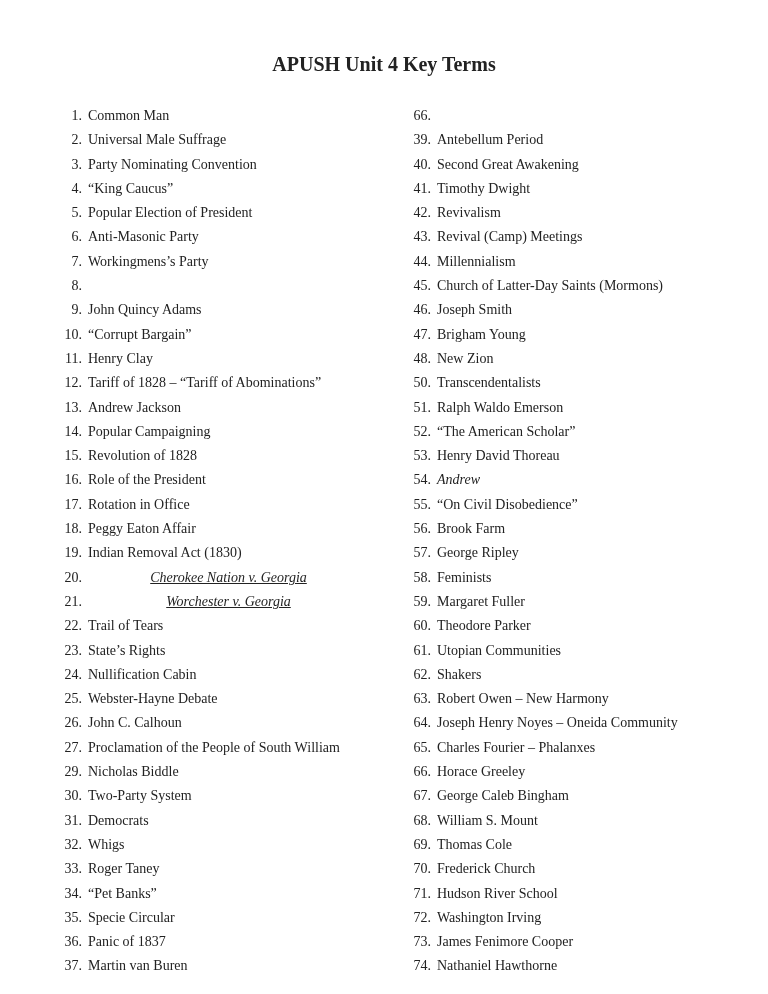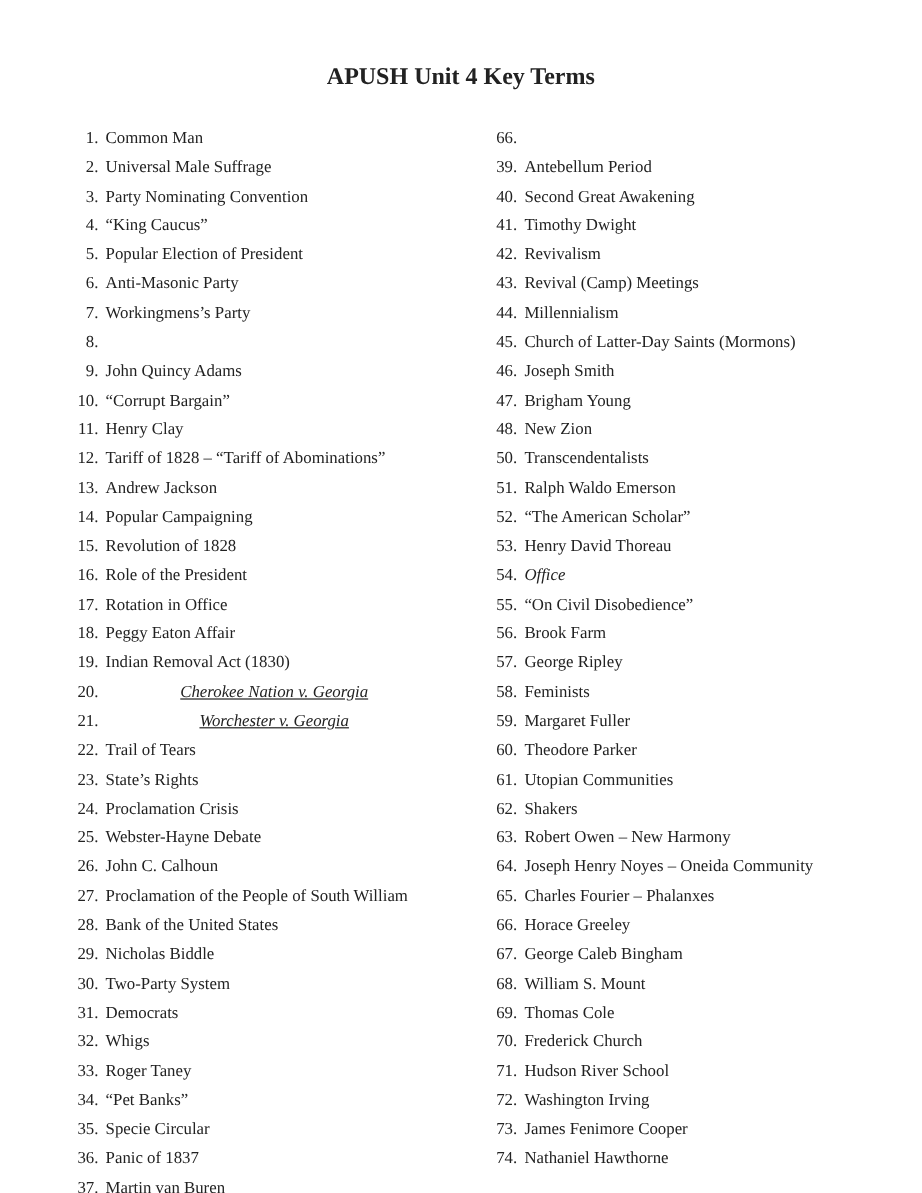--- a/index.html
+++ b/index.html
@@ -144,39 +144,35 @@
       <div class="term-item">
         <span class="term-num">22.</span>
         <span class="term-text">Trail of Tears</span>
       </div>
       <div class="term-item">
         <span class="term-num">23.</span>
         <span class="term-text">State’s Rights</span>
       </div>
       <div class="term-item">
         <span class="term-num">24.</span>
-        <span class="term-text">Proclamation Crisis</span>
+        <span class="term-text">Nullification Cabin</span>
       </div>
       <div class="term-item">
         <span class="term-num">25.</span>
         <span class="term-text">Webster-Hayne Debate</span>
       </div>
       <div class="term-item">
         <span class="term-num">26.</span>
         <span class="term-text">John C. Calhoun</span>
       </div>
       <div class="term-item">
         <span class="term-num">27.</span>
         <span class="term-text">Proclamation of the People of South William</span>
       </div>
       <div class="term-item">
-        <span class="term-num">28.</span>
-        <span class="term-text">Bank of the United States</span>
-      </div>
-      <div class="term-item">
         <span class="term-num">29.</span>
         <span class="term-text">Nicholas Biddle</span>
       </div>
       <div class="term-item">
         <span class="term-num">30.</span>
         <span class="term-text">Two-Party System</span>
       </div>
       <div class="term-item">
         <span class="term-num">31.</span>
         <span class="term-text">Democrats</span>
@@ -261,21 +257,21 @@
       <div class="term-item">
         <span class="term-num">52.</span>
         <span class="term-text">“The American Scholar”</span>
       </div>
       <div class="term-item">
         <span class="term-num">53.</span>
         <span class="term-text">Henry David Thoreau</span>
       </div>
       <div class="term-item">
         <span class="term-num">54.</span>
-        <span class="term-text italic">Office</span>
+        <span class="term-text italic">Andrew</span>
       </div>
       <div class="term-item">
         <span class="term-num">55.</span>
         <span class="term-text">“On Civil Disobedience”</span>
       </div>
       <div class="term-item">
         <span class="term-num">56.</span>
         <span class="term-text">Brook Farm</span>
       </div>
       <div class="term-item">

